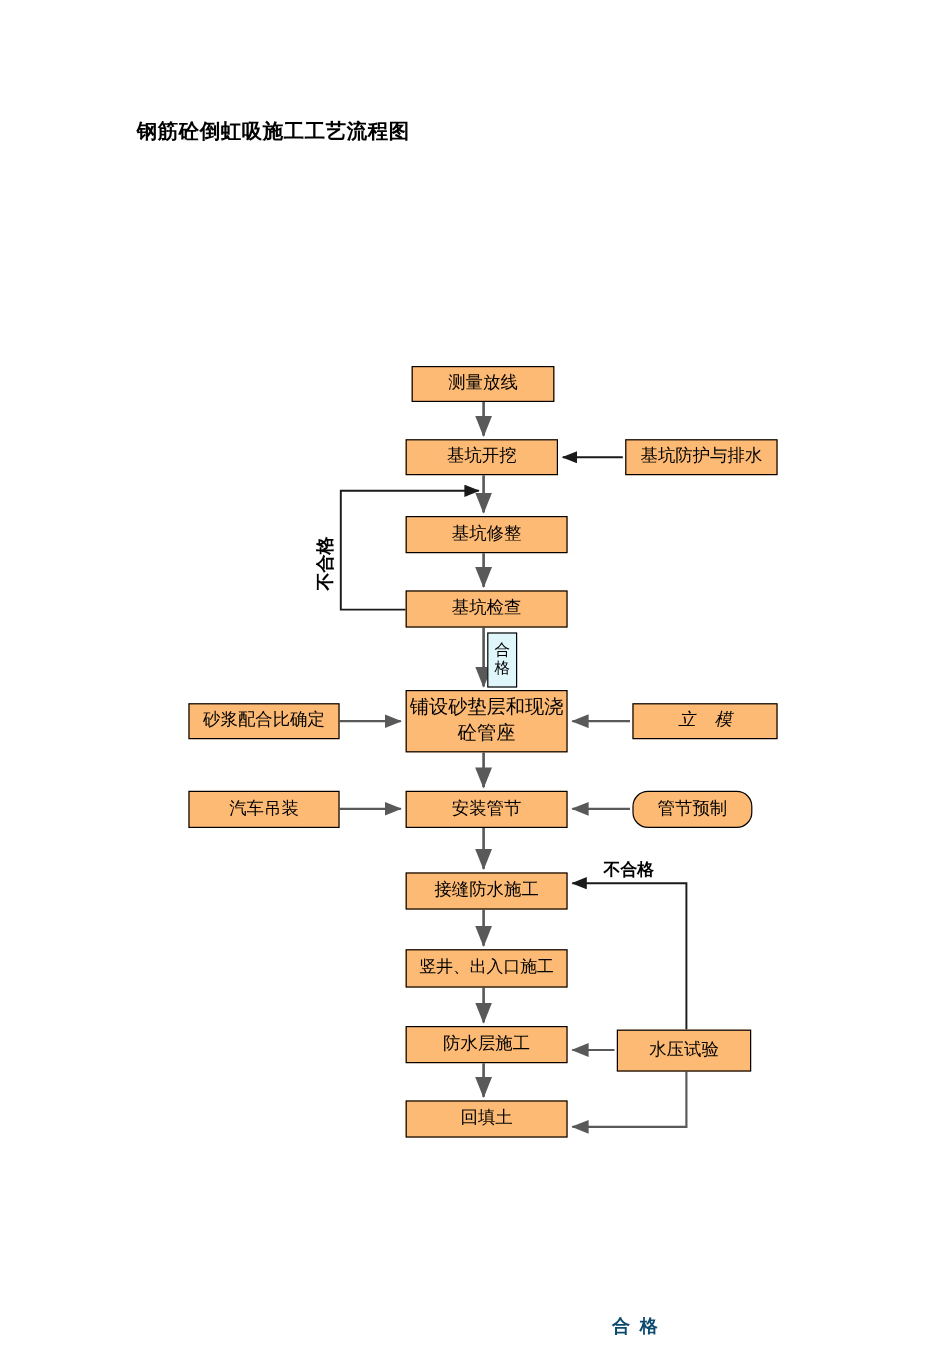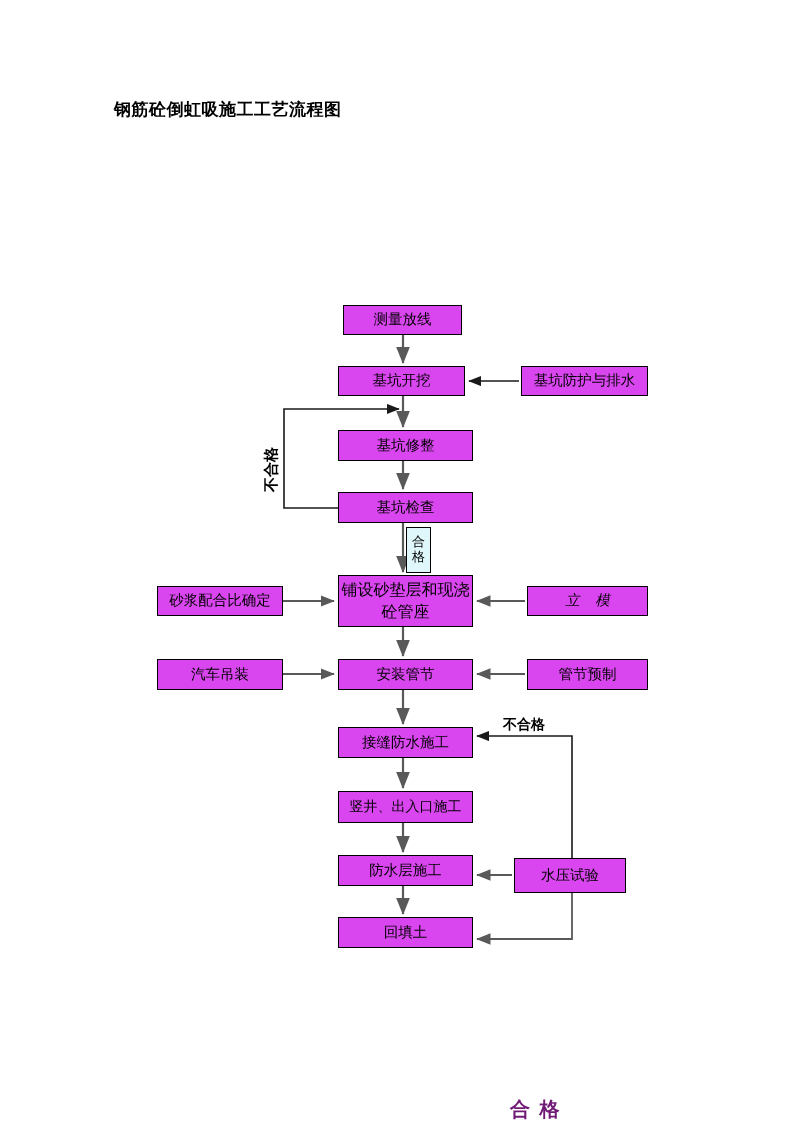--- a/index.html
+++ b/index.html
@@ -28,21 +28,21 @@
     font-weight: bold;
     letter-spacing: 0.5px;
     color: #000000;
     white-space: nowrap;
     font-family: "Liberation Sans", "DejaVu Sans", sans-serif;
   }
   .node {
     position: absolute;
     box-sizing: border-box;
     border: 1px solid #000000;
-    background: #d946ef;
+    background: #fdba74;
     color: #000000;
     font-size: 14.5px;
     display: flex;
     align-items: center;
     justify-content: center;
     text-align: center;
     line-height: 1.35;
     white-space: pre-line;
     font-family: "Liberation Serif", "DejaVu Serif", serif;
   }
@@ -77,23 +77,23 @@
   .label-plain {
     position: absolute;
     font-size: 14px;
     font-weight: bold;
     color: #000000;
     white-space: nowrap;
     font-family: "Liberation Sans", "DejaVu Sans", sans-serif;
   }
   .label-bottom {
     position: absolute;
-    font-size: 20px;
-    font-weight: bold;
-    color: #701a75;
+    font-size: 15px;
+    font-weight: bold;
+    color: #0c4a6e;
     white-space: nowrap;
     letter-spacing: 2px;
     font-family: "Liberation Sans", "DejaVu Sans", sans-serif;
   }
   svg.edges {
     position: absolute;
     left: 0;
     top: 0;
     width: 793px;
     height: 1122px;
@@ -168,21 +168,21 @@
 
   <div class="node" style="left:338px;top:575px;width:135px;height:52px;font-size:16px;">铺设砂垫层和现浇
 砼管座</div>
 
   <div class="node wide-space" style="left:527px;top:586px;width:121px;height:30px;font-style:italic;">立    模</div>
 
   <div class="node" style="left:157px;top:659px;width:126px;height:31px;">汽车吊装</div>
 
   <div class="node" style="left:338px;top:659px;width:135px;height:31px;">安装管节</div>
 
-  <div class="node" style="left:527px;top:659px;width:121px;height:31px;">管节预制</div>
+  <div class="node" style="left:527px;top:659px;width:100px;height:31px;border-radius:13px;">管节预制</div>
 
   <div class="node" style="left:338px;top:727px;width:135px;height:31px;">接缝防水施工</div>
 
   <div class="node" style="left:338px;top:791px;width:135px;height:32px;font-size:14px;">竖井、出入口施工</div>
 
   <div class="node" style="left:338px;top:855px;width:135px;height:31px;">防水层施工</div>
 
   <div class="node" style="left:338px;top:917px;width:135px;height:31px;">回填土</div>
 
   <div class="node" style="left:514px;top:858px;width:112px;height:35px;">水压试验</div>

